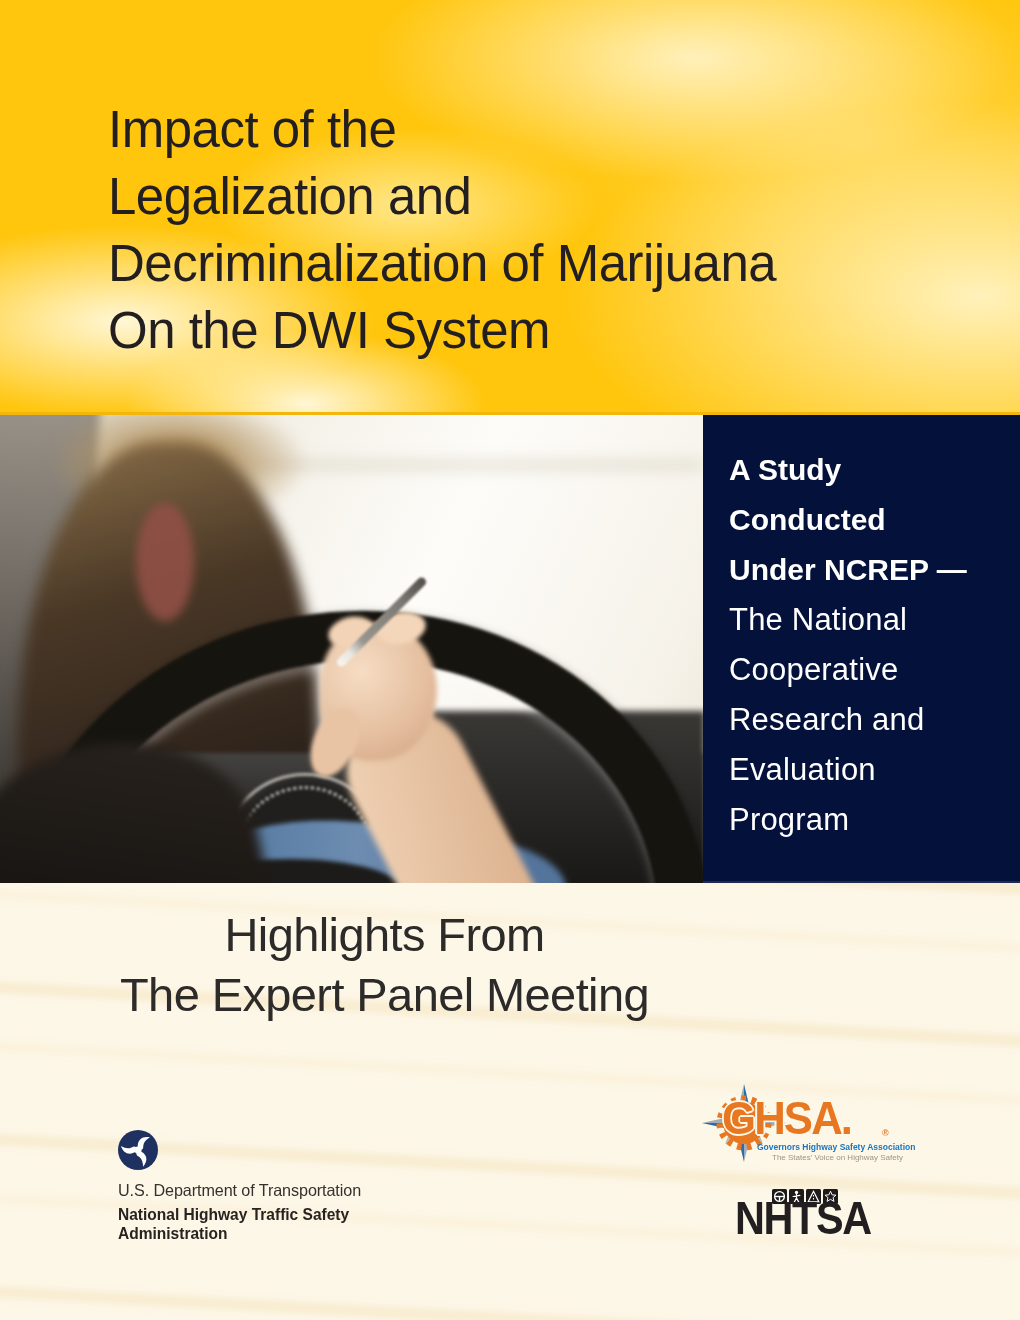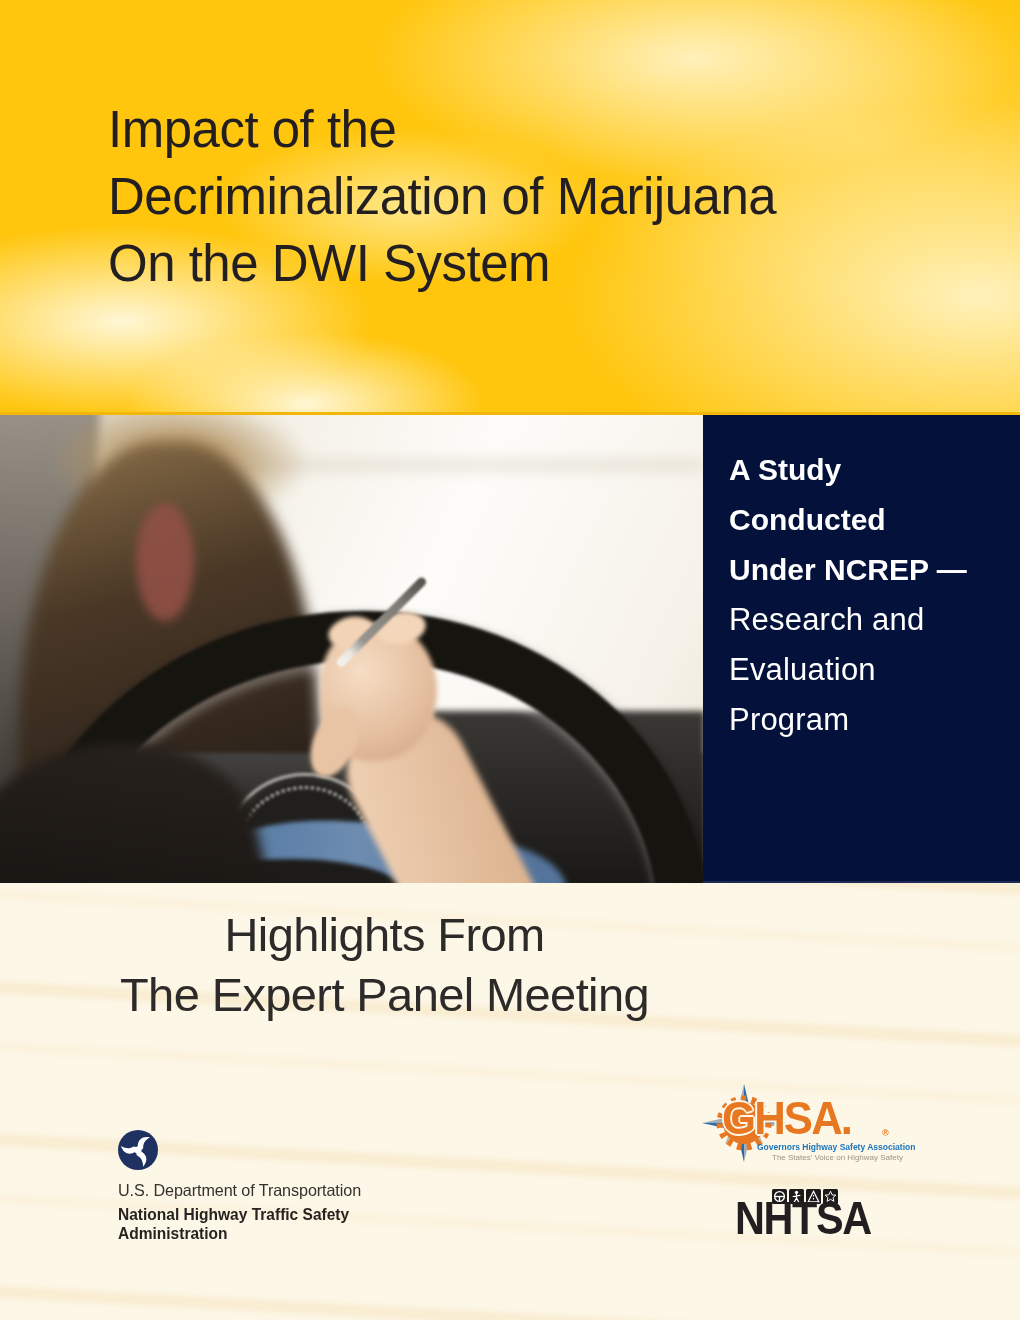--- a/index.html
+++ b/index.html
@@ -121,20 +121,21 @@
     color:#231F20; letter-spacing:-1.5px; transform:scaleX(.9); transform-origin:left; line-height:1; }
 </style>
 </head>
 <body>
 
 <div class="page">
 
   <div class="band-yellow">
     <div class="title">
       <div>Impact of the</div>
+      <div>Legalization and</div>
       <div>Decriminalization of Marijuana</div>
       <div>On the DWI System</div>
     </div>
   </div>
 
   <div class="photo" title="Rear over-the-shoulder view of a driver holding a marijuana joint while gripping the top of a car steering wheel">
     <div class="horizon"></div>
     <div class="pillar"></div>
     <div class="hair-top"></div>
     <div class="head"></div>
@@ -154,20 +155,22 @@
     <div class="finger2"></div>
     <div class="thumb"></div>
     <div class="joint"></div>
     <div class="shoulder"></div>
   </div>
 
   <div class="panel-navy">
     <div class="ln b">A Study</div>
     <div class="ln b">Conducted</div>
     <div class="ln b">Under NCREP —</div>
+    <div class="ln r">The National</div>
+    <div class="ln r">Cooperative</div>
     <div class="ln r">Research and</div>
     <div class="ln r">Evaluation</div>
     <div class="ln r">Program</div>
   </div>
 
   <div class="band-cream">
     <div class="waves"></div>
 
     <div class="subtitle">
       <div>Highlights From</div>

